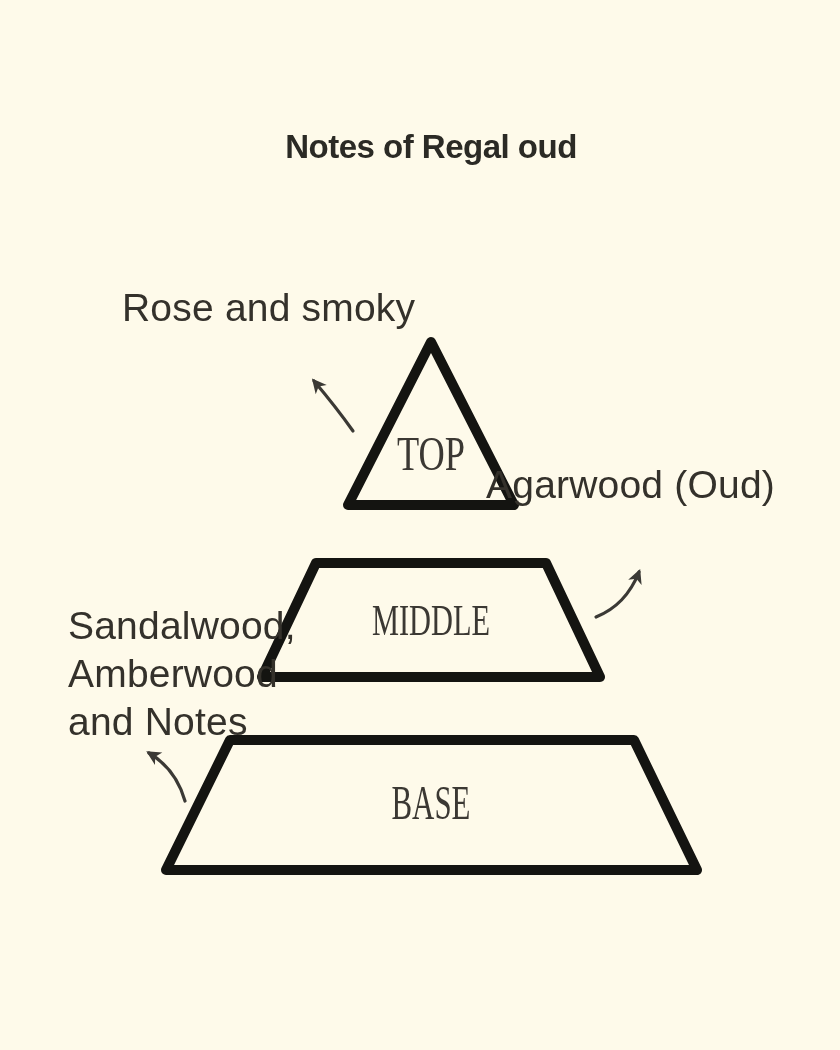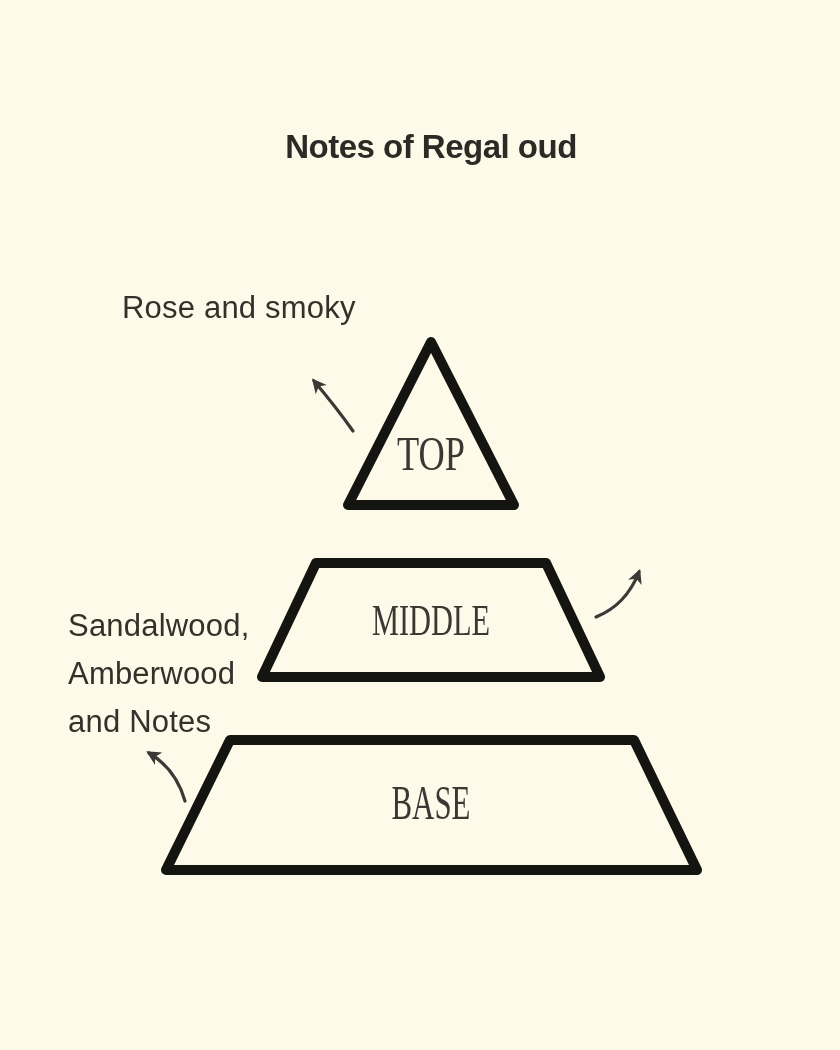--- a/index.html
+++ b/index.html
@@ -51,21 +51,21 @@
   }
   .arrow {
     fill: none;
     stroke: var(--arrow);
     stroke-width: 3.2;
     stroke-linecap: round;
   }
   #arrowhead path { fill: var(--arrow); }
   .note {
     position: absolute;
-    font-size: 31px;
+    font-size: 39px;
     line-height: 48px;
     font-weight: 300;
     color: var(--note-text);
     letter-spacing: 0.2px;
   }
   .note-top   { left: 122px; top: 284px; text-align: left; }
   .note-right { right: 65px; top: 461px; text-align: right; }
   .note-base  { left: 68px;  top: 590px; text-align: left; margin-top: 12px; }
 </style>
 </head>
@@ -93,20 +93,21 @@
     <path class="arrow" d="M353,431 Q336,407 314,381" marker-end="url(#arrowhead)"></path>
     <path class="arrow" d="M596,617 Q626,605 639,572" marker-end="url(#arrowhead)"></path>
     <path class="arrow" d="M185,801 Q176,769 149,753" marker-end="url(#arrowhead)"></path>
   </svg>
 
   <div class="note note-top">
     <div class="note-line">Rose and smoky</div>
   </div>
 
   <div class="note note-right">
+    <div class="note-line">Agarwood (Oud)</div>
   </div>
 
   <div class="note note-base">
     <div class="note-line">Sandalwood,</div>
     <div class="note-line">Amberwood</div>
     <div class="note-line">and Notes</div>
   </div>
 
 </div>
 

